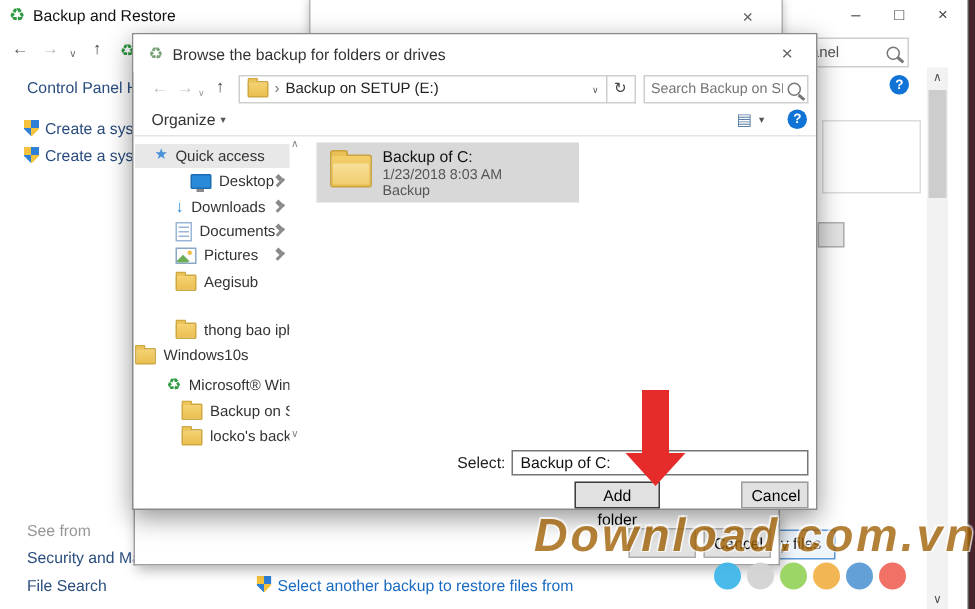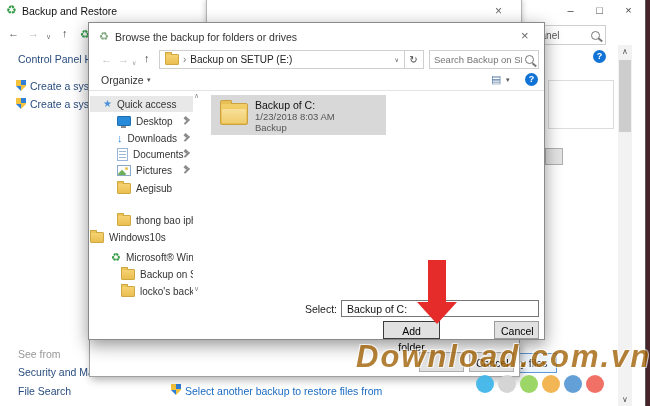--- a/index.html
+++ b/index.html
@@ -181,21 +181,21 @@
       <span class="abs" style="left:58px;top:6px;font-size:7px;color:#555">▾</span>
       <span class="abs" style="left:402px;top:3px;font-size:11px;color:#5b7fa6">▤</span>
       <span class="abs" style="left:417px;top:6px;font-size:7px;color:#555">▾</span>
       <span class="helpdot" style="left:436px;top:3px">?</span>
     </div>
 
     <div class="trow hl" style="top:73px;padding-left:13px">
       <span class="tglyph" style="color:#4a90d9">★</span>
       <span class="lbl">Quick access</span>
     </div>
-    <div class="trow" style="top:90px;padding-left:27px">
+    <div class="trow" style="top:90px;padding-left:37px">
       <span class="ic-desktop"></span>
       <span class="lbl">Desktop</span>
       <span class="pin"></span>
     </div>
     <div class="trow" style="top:107px;padding-left:27px">
       <span class="tglyph" style="color:#2a8ada;font-weight:bold;font-size:11px">↓</span>
       <span class="lbl">Downloads</span>
       <span class="pin"></span>
     </div>
     <div class="trow" style="top:123px;padding-left:27px">

